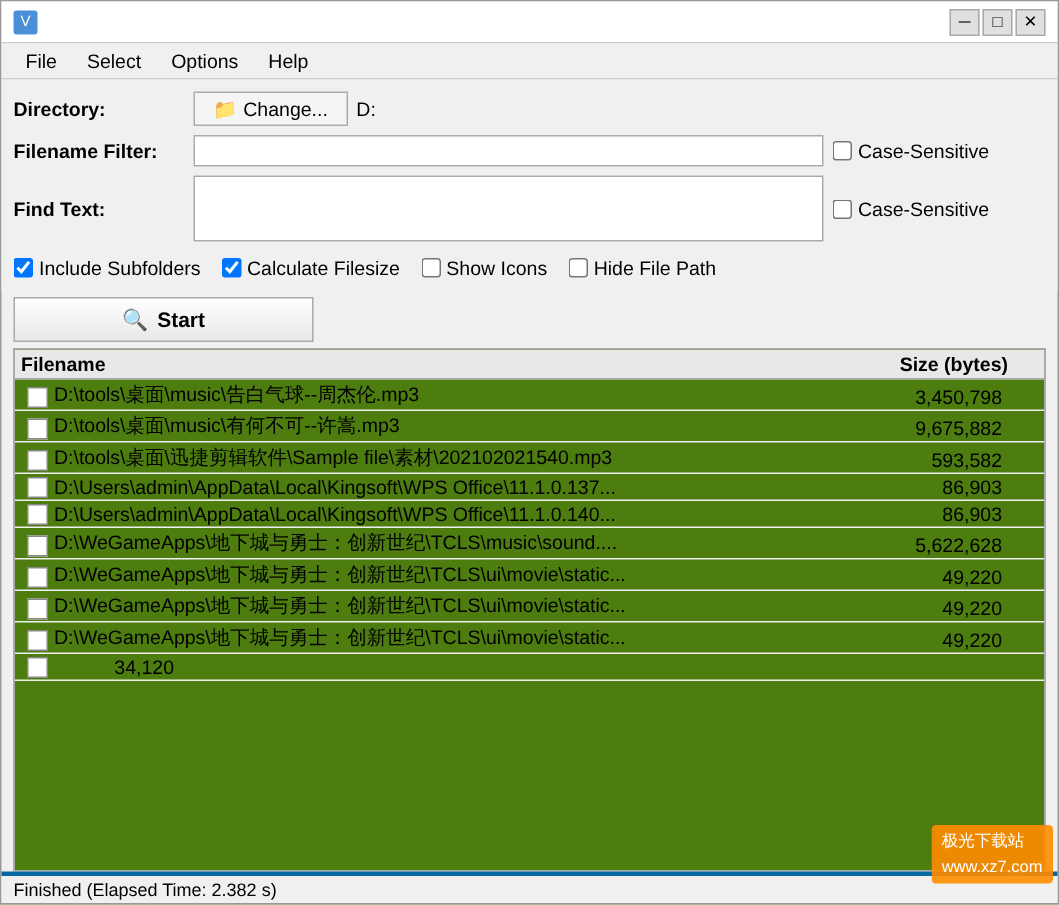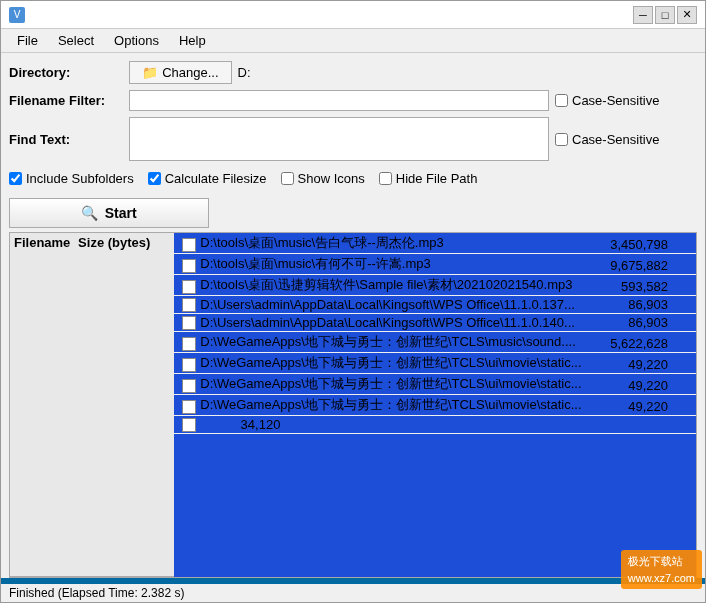--- a/index.html
+++ b/index.html
@@ -156,24 +156,24 @@
       margin: 4px 8px;
       display: flex;
       align-items: center;
       justify-content: center;
       gap: 6px;
     }
     .results-area {
       flex: 1;
       margin: 0 8px;
       border: 1px solid #aaa;
-      background: #1d4ed8;
+      background: #4d7c0f;
       overflow: hidden;
       display: flex;
-      flex-direction: row;
+      flex-direction: column;
     }
     .results-header {
       display: flex;
       background: #e8e8e8;
       border-bottom: 1px solid #aaa;
       padding: 2px 4px;
     }
     .col-filename {
       flex: 1;
       font-weight: bold;
@@ -243,21 +243,21 @@
       position: absolute;
       bottom: -2px;
       left: 30px;
       width: 0;
       height: 0;
     }
     .status-bar {
       background: #f0f0f0;
       padding: 2px 8px;
       font-size: 12px;
-      border-top: 6px solid #0369a1;
+      border-top: 3px solid #0369a1;
     }
     .results-container {
       display: flex;
       flex: 1;
       overflow: hidden;
     }
     input[type="checkbox"] { cursor: pointer; }
   </style>
 </head>
 <body>

